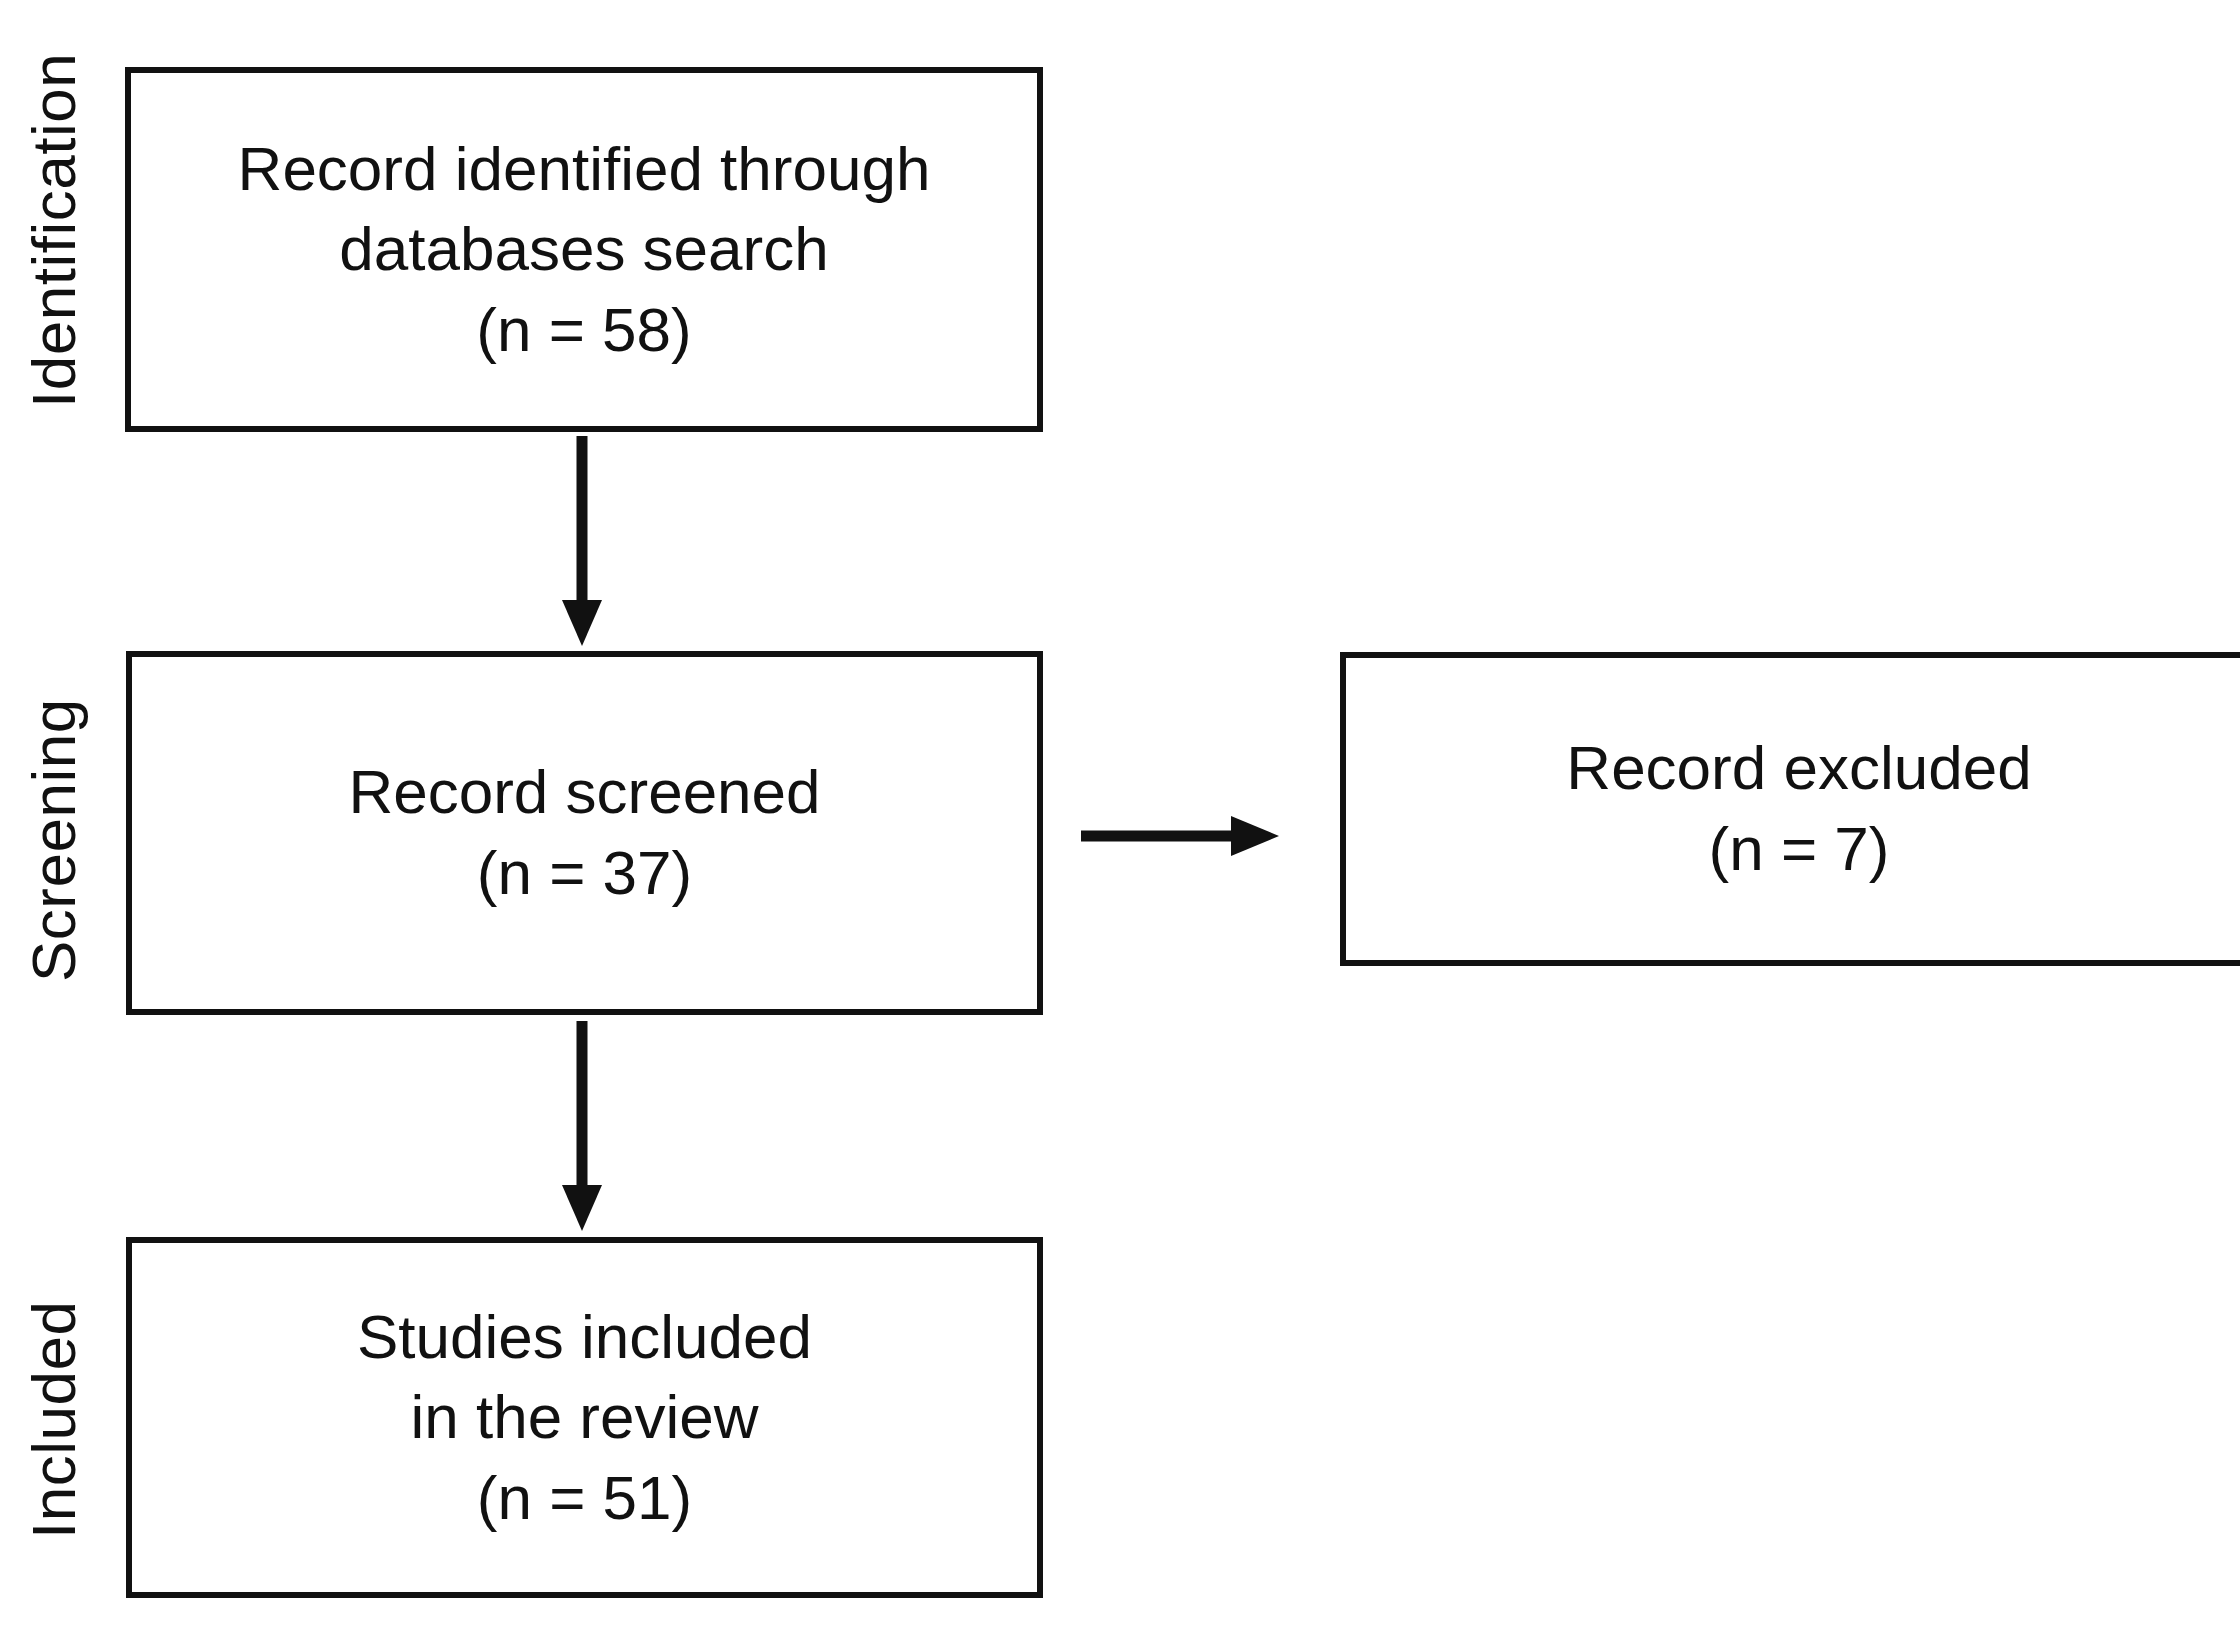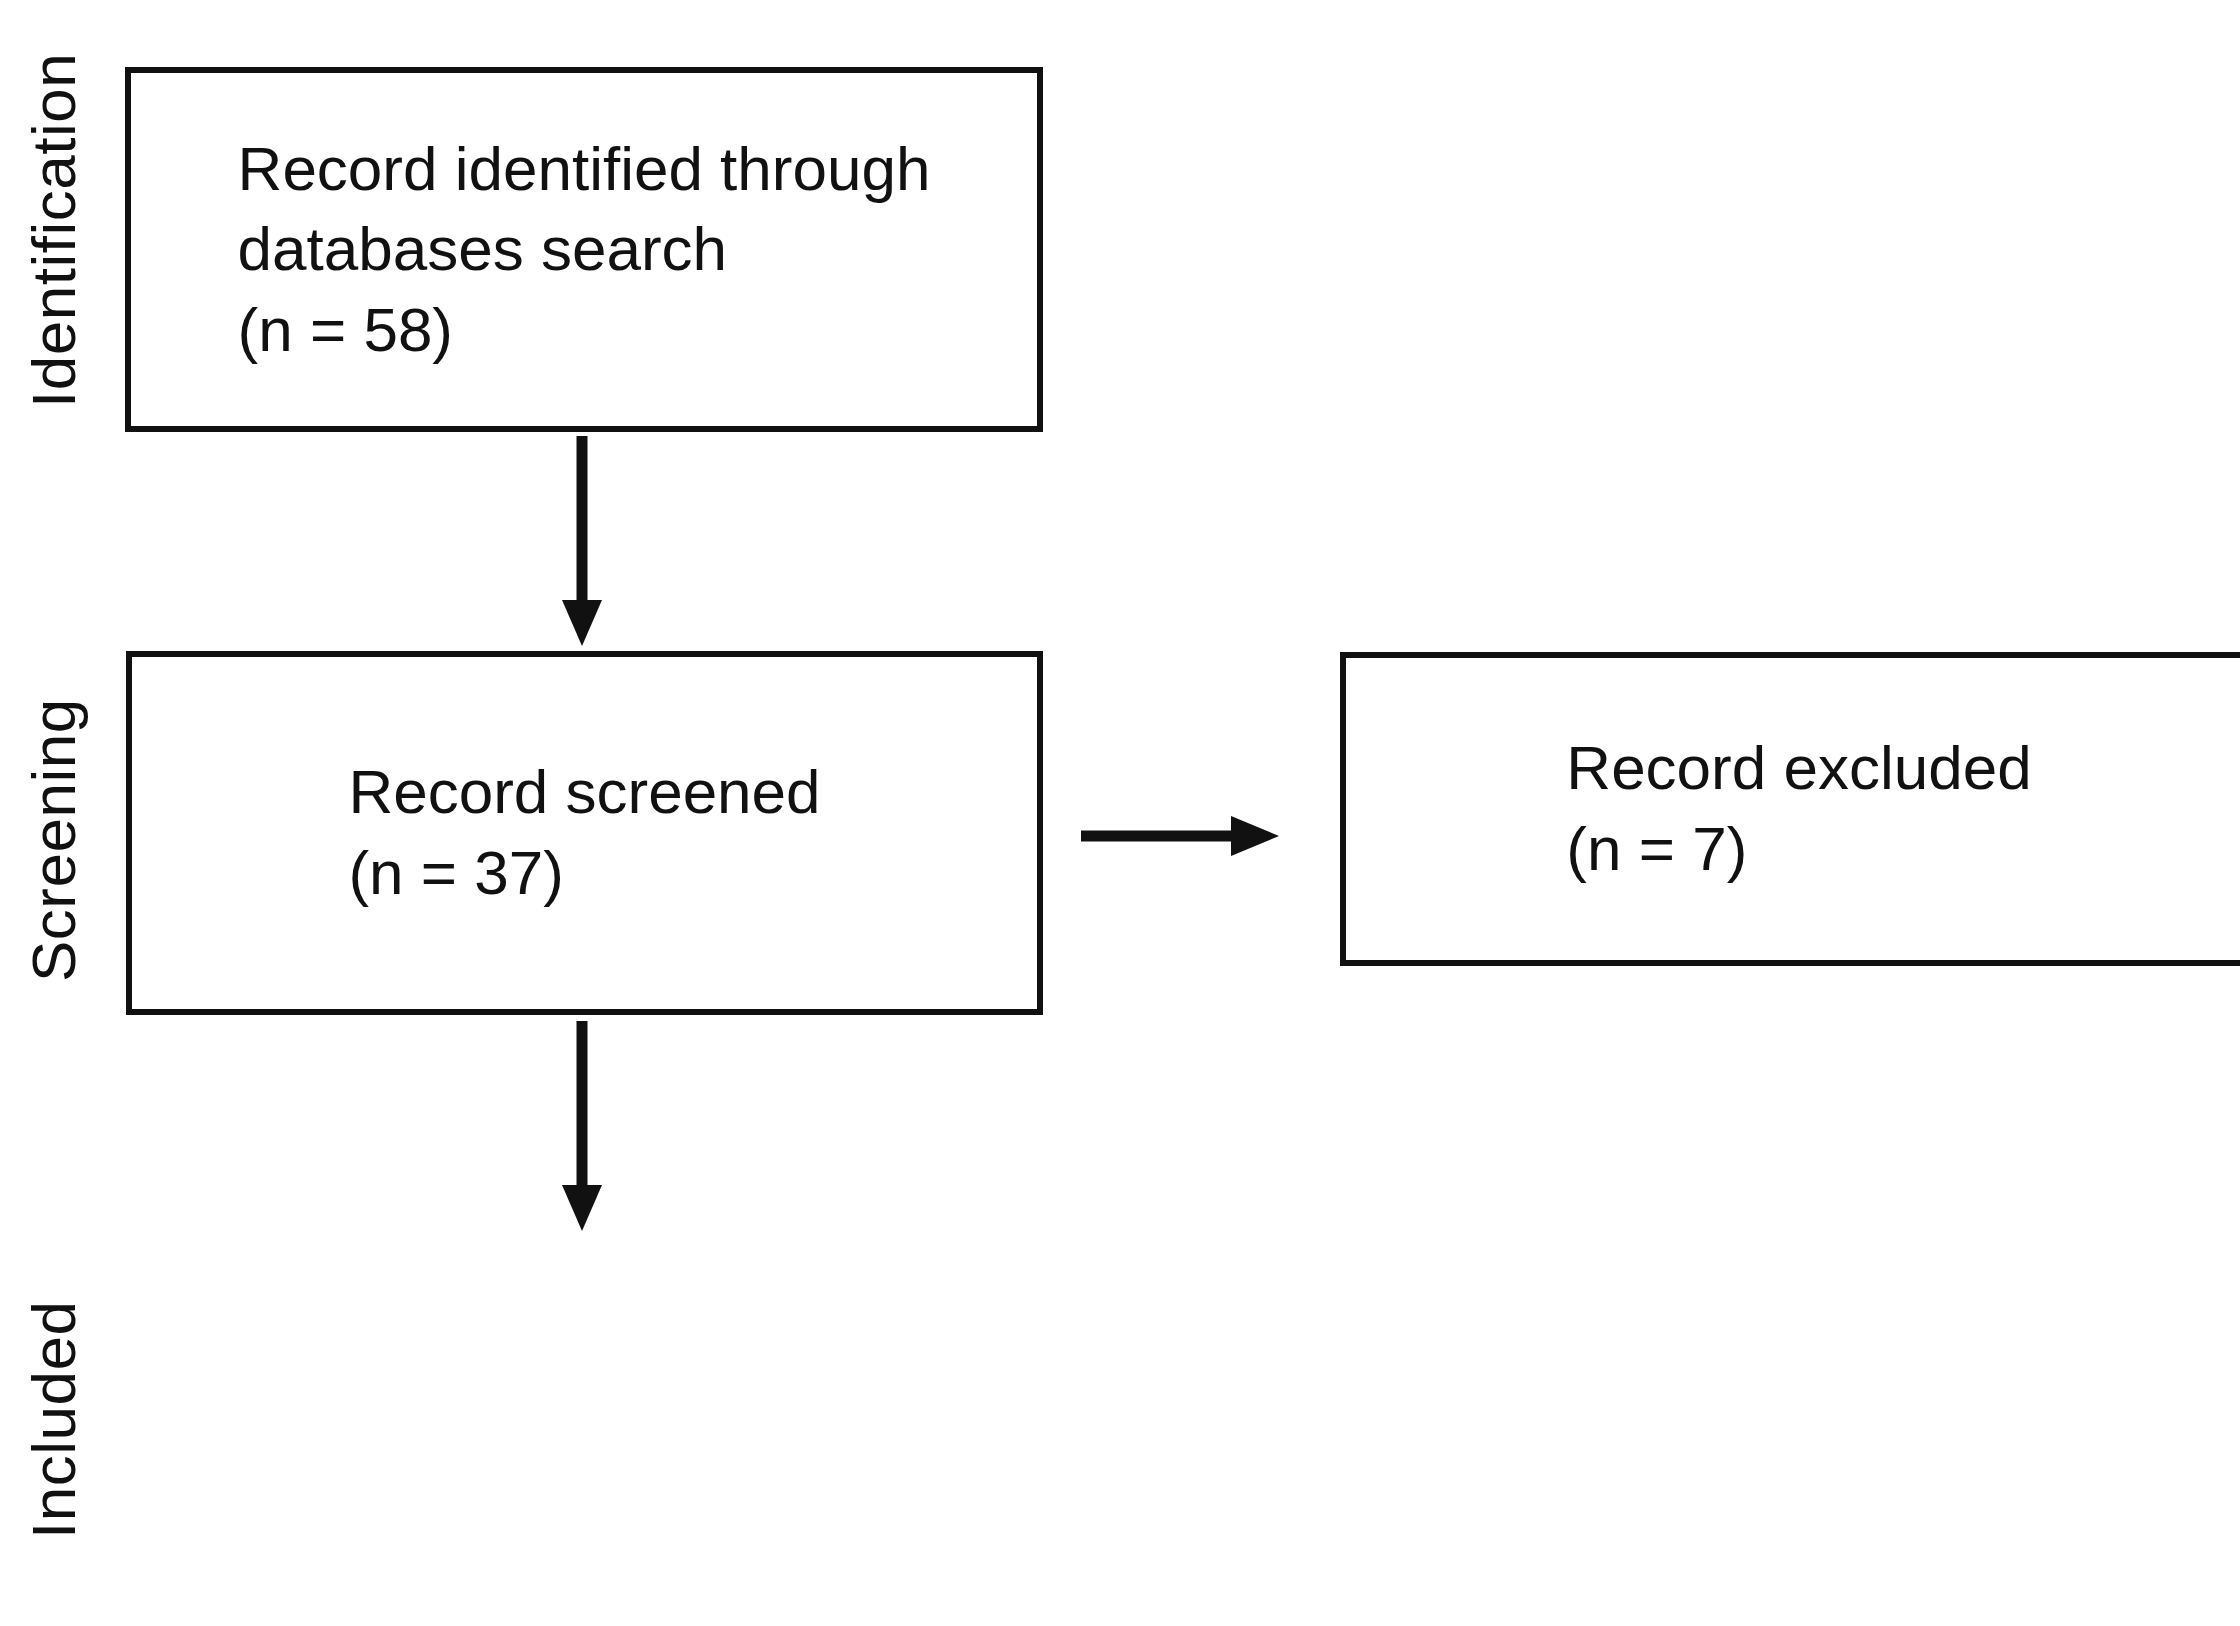--- a/index.html
+++ b/index.html
@@ -40,20 +40,21 @@
 
   
   .flow-box {
     position: absolute;
     box-sizing: border-box;
     border: 6px solid #111111;
     background: #ffffff;
     display: flex;
     align-items: center;
     justify-content: center;
+    text-align: center;
   }
   .flow-box .box-text {
     font-size: 62px;
     line-height: 1.30;
     color: #111111;
     padding: 0 18px;
     white-space: pre-line;
     font-weight: 400;
   }
 
@@ -113,14 +114,19 @@
 (n = 7)</span>
   </div>
 
   <div class="arrow" id="arrow-screened-to-included">
     <svg width="52" height="223" viewBox="0 0 52 223" xmlns="http://www.w3.org/2000/svg">
       <line x1="26" y1="6" x2="26" y2="180" stroke="#111111" stroke-width="11"></line>
       <polygon points="26,216 6,170 46,170" fill="#111111"></polygon>
     </svg>
   </div>
 
+  <div class="flow-box" id="box-included">
+    <span class="box-text">Studies included
+in the review
+(n = 51)</span>
+  </div>
 
 </div>
 
 </body></html>

